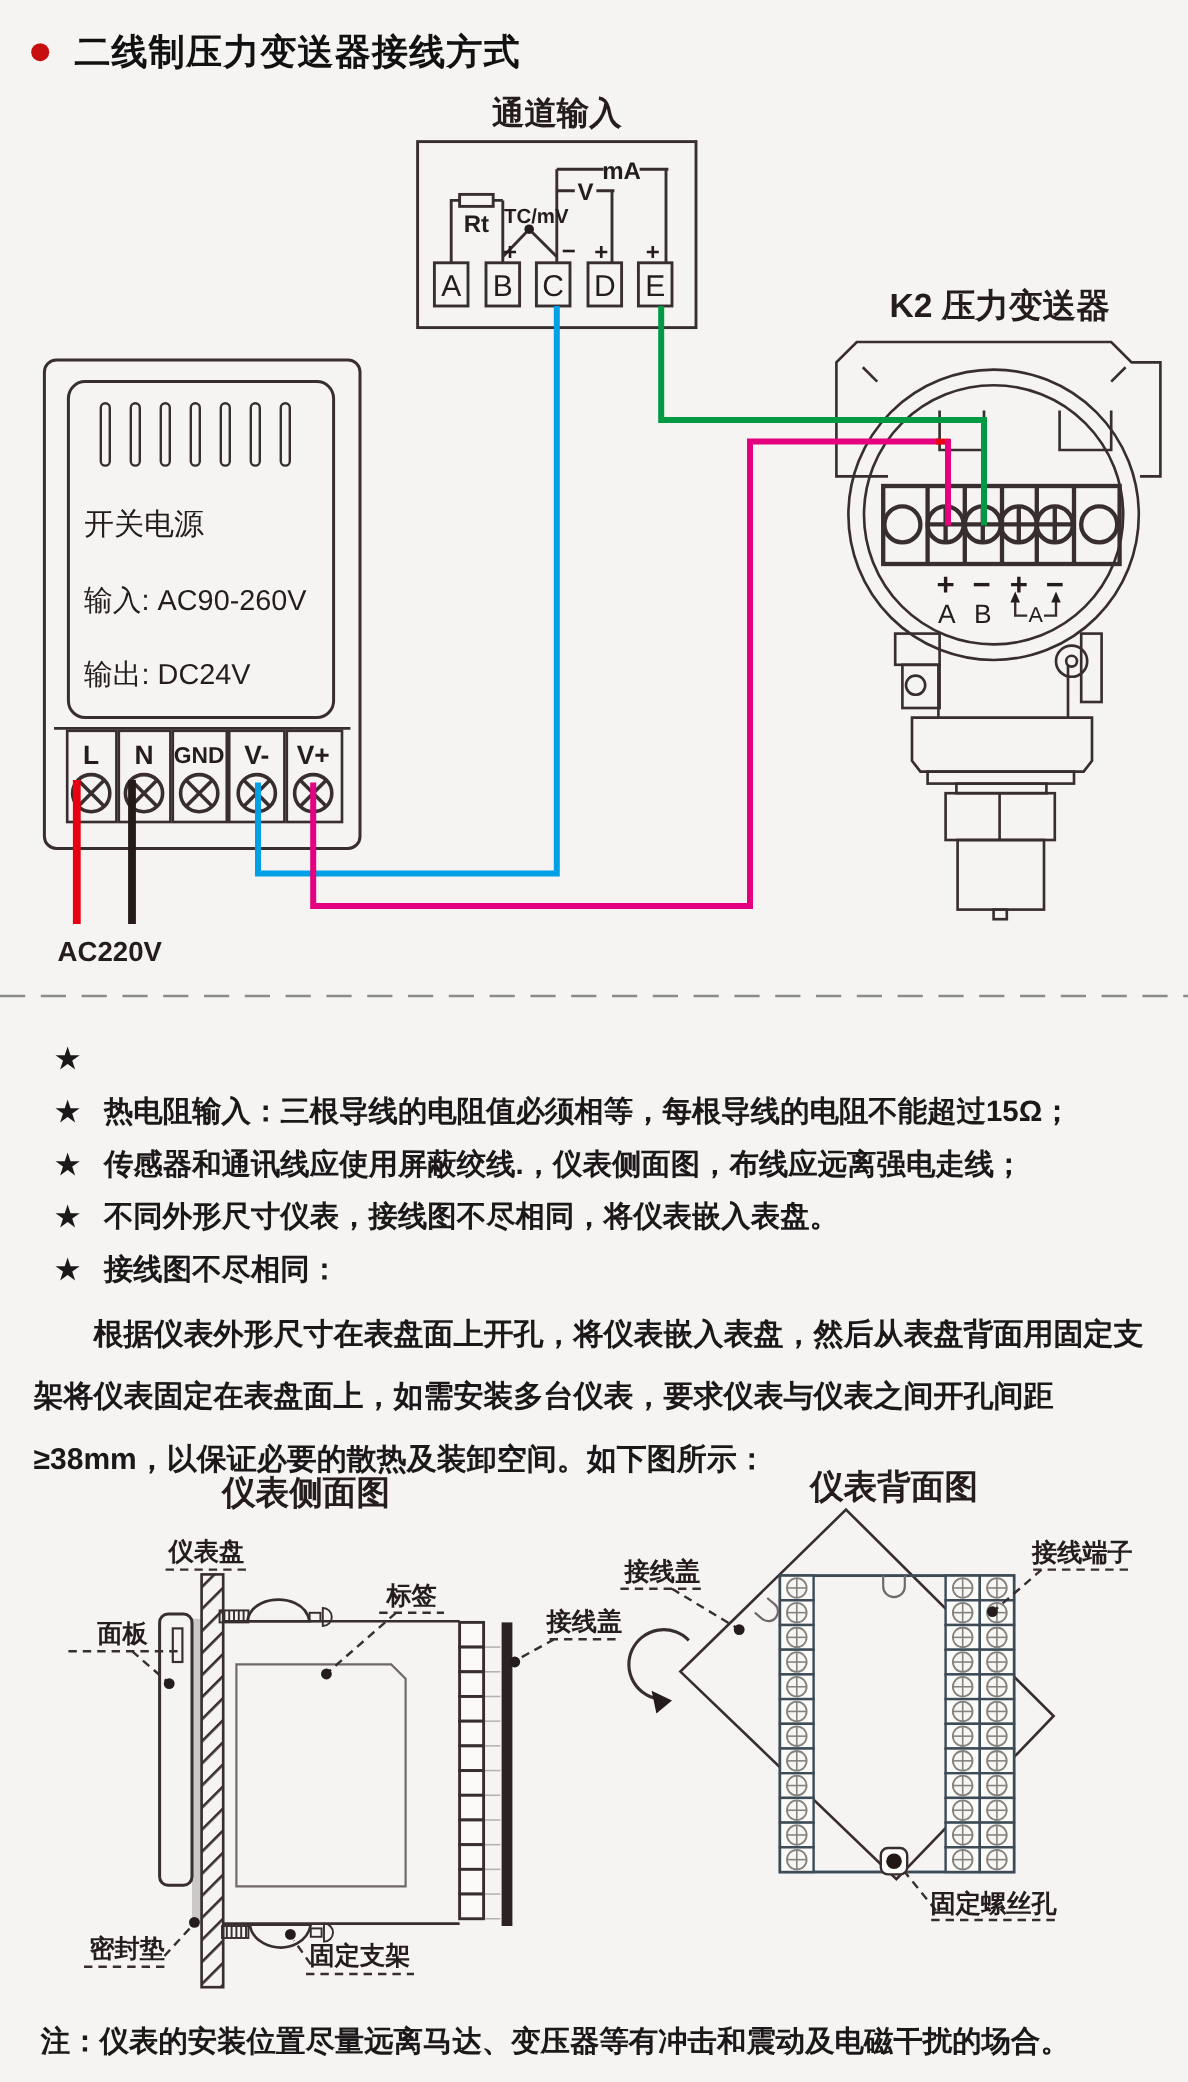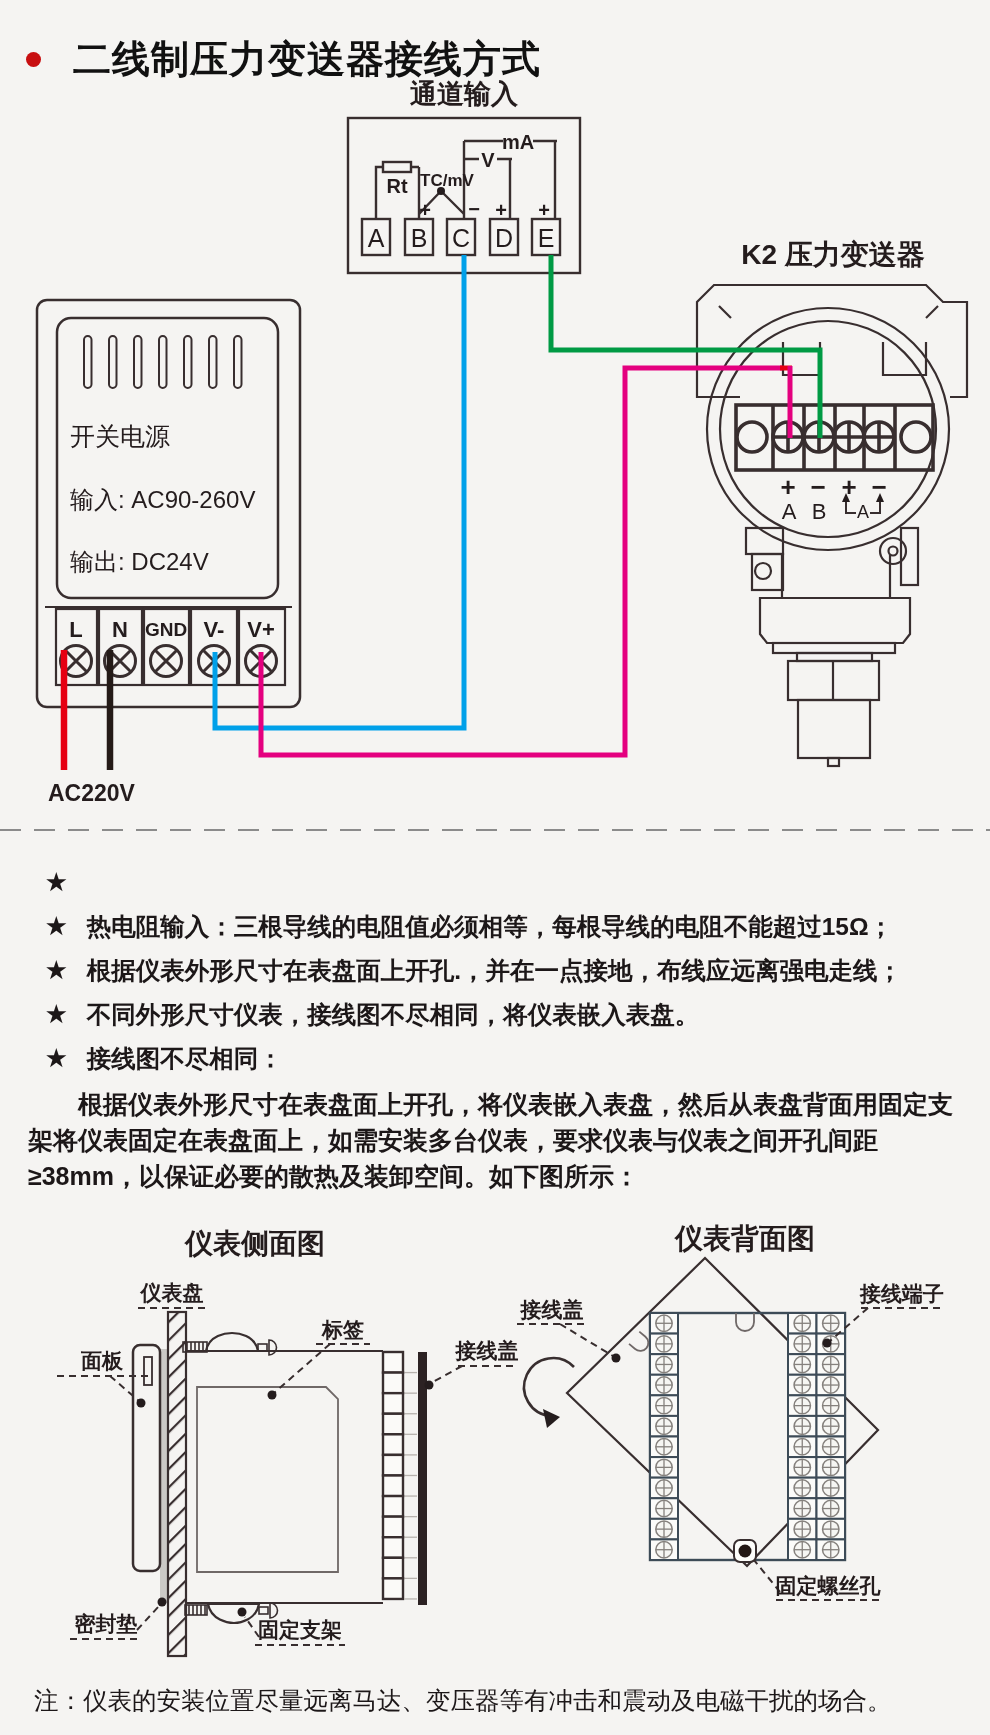--- a/index.html
+++ b/index.html
@@ -1,27 +1,27 @@
 <!DOCTYPE html>
 <html><head>
 <meta charset="utf-8">
 <style>
   html,body{margin:0;padding:0;background:#e9e9e9;}
   .page{position:relative;width:990px;height:1735px;background:#f5f4f2;overflow:hidden;
         font-family:"Liberation Sans",sans-serif;color:#1c1718;}
   .page svg{position:absolute;left:0;top:0;}
   .title-row{position:absolute;left:26px;top:17px;display:flex;align-items:center;gap:15px;}
   .bullet{width:15px;height:15px;border-radius:50%;}
-  .title-row h1{margin:17px;font-size:38px;font-weight:700;letter-spacing:1px;color:#111;}
+  .title-row h1{margin:6px;font-size:30px;font-weight:700;letter-spacing:1px;color:#111;}
   .notes{position:absolute;left:46px;top:869px;width:930px;}
   .note{display:flex;font-size:24.5px;font-weight:700;margin-bottom:17px;line-height:27px;}
   .note .star{margin-right:20px;font-size:23px;flex:0 0 auto;}
   .para{position:absolute;left:28px;top:1086px;width:942px;font-size:25px;font-weight:700;
-        line-height:36px;text-indent:2em;}
-  .footer{position:absolute;left:34px;top:1684px;font-size:24.5px;font-weight:400;}
+        line-height:52px;text-indent:2em;}
+  .footer{position:absolute;left:34px;top:1684px;font-size:24.5px;font-weight:700;}
   text{fill:#241c1d;font-family:"Liberation Sans",sans-serif;}
   .seriftitle{font-family:"Liberation Serif",serif;font-weight:700;}
 </style>
 </head>
 <body>
 
 <div class="page">
 
   <svg id="diag" width="990" height="1735" viewBox="0 0 990 1735">
     <defs>
@@ -438,21 +438,21 @@
   <div class="notes">
     <div class="note">
       <span class="star">★</span>
     </div>
     <div class="note">
       <span class="star">★</span>
       <span>热电阻输入：三根导线的电阻值必须相等，每根导线的电阻不能超过15Ω；</span>
     </div>
     <div class="note">
       <span class="star">★</span>
-      <span>根据仪表外形尺寸在表盘面上开孔.，并在一点接地，布线应远离强电走线；</span>
+      <span>传感器和通讯线应使用屏蔽绞线.，仪表侧面图，布线应远离强电走线；</span>
     </div>
     <div class="note">
       <span class="star">★</span>
       <span>不同外形尺寸仪表，接线图不尽相同，将仪表嵌入表盘。</span>
     </div>
     <div class="note">
       <span class="star">★</span>
       <span>接线图不尽相同：</span>
     </div>
   </div>

